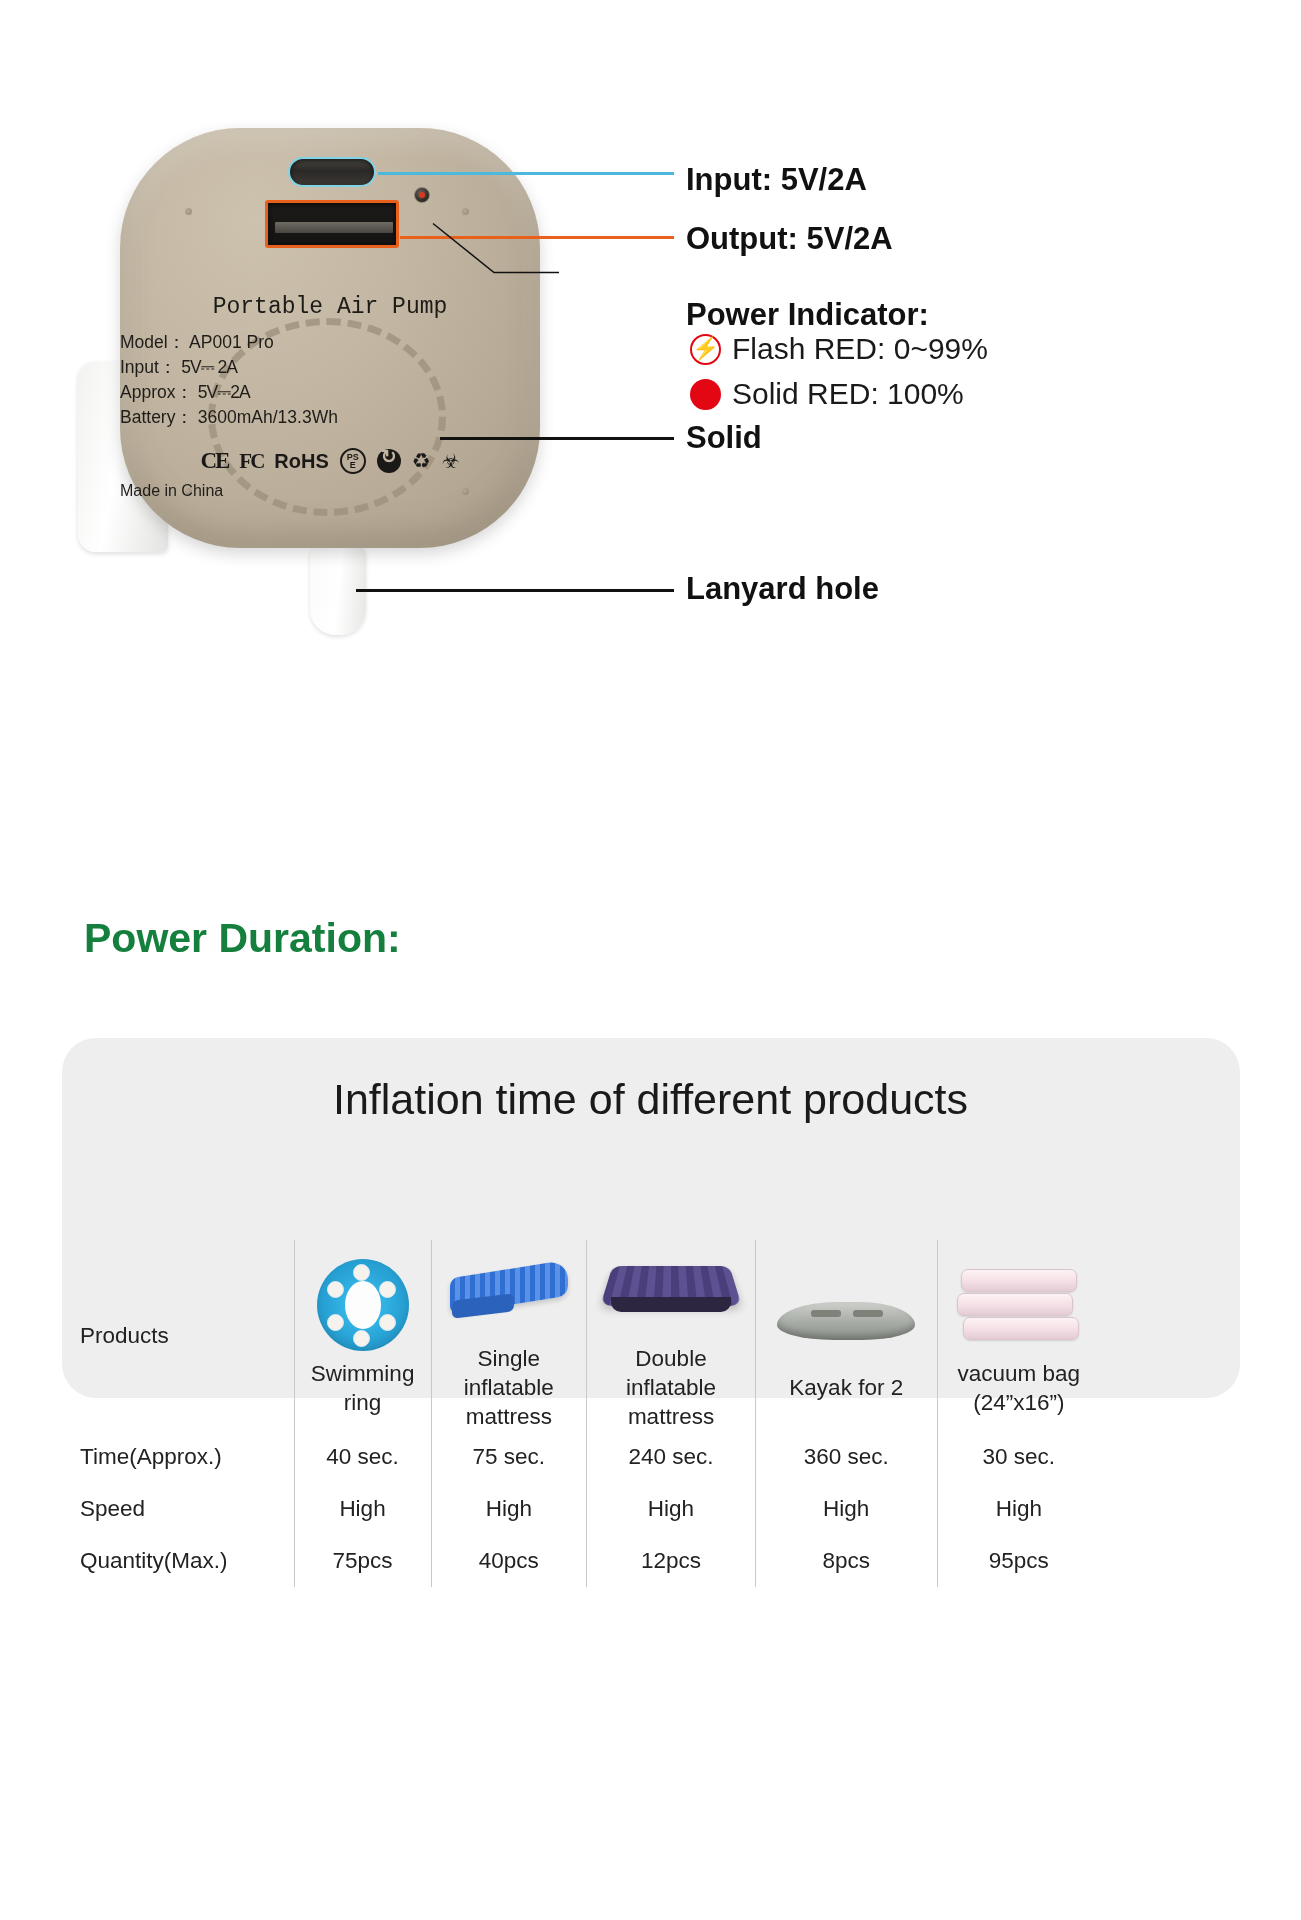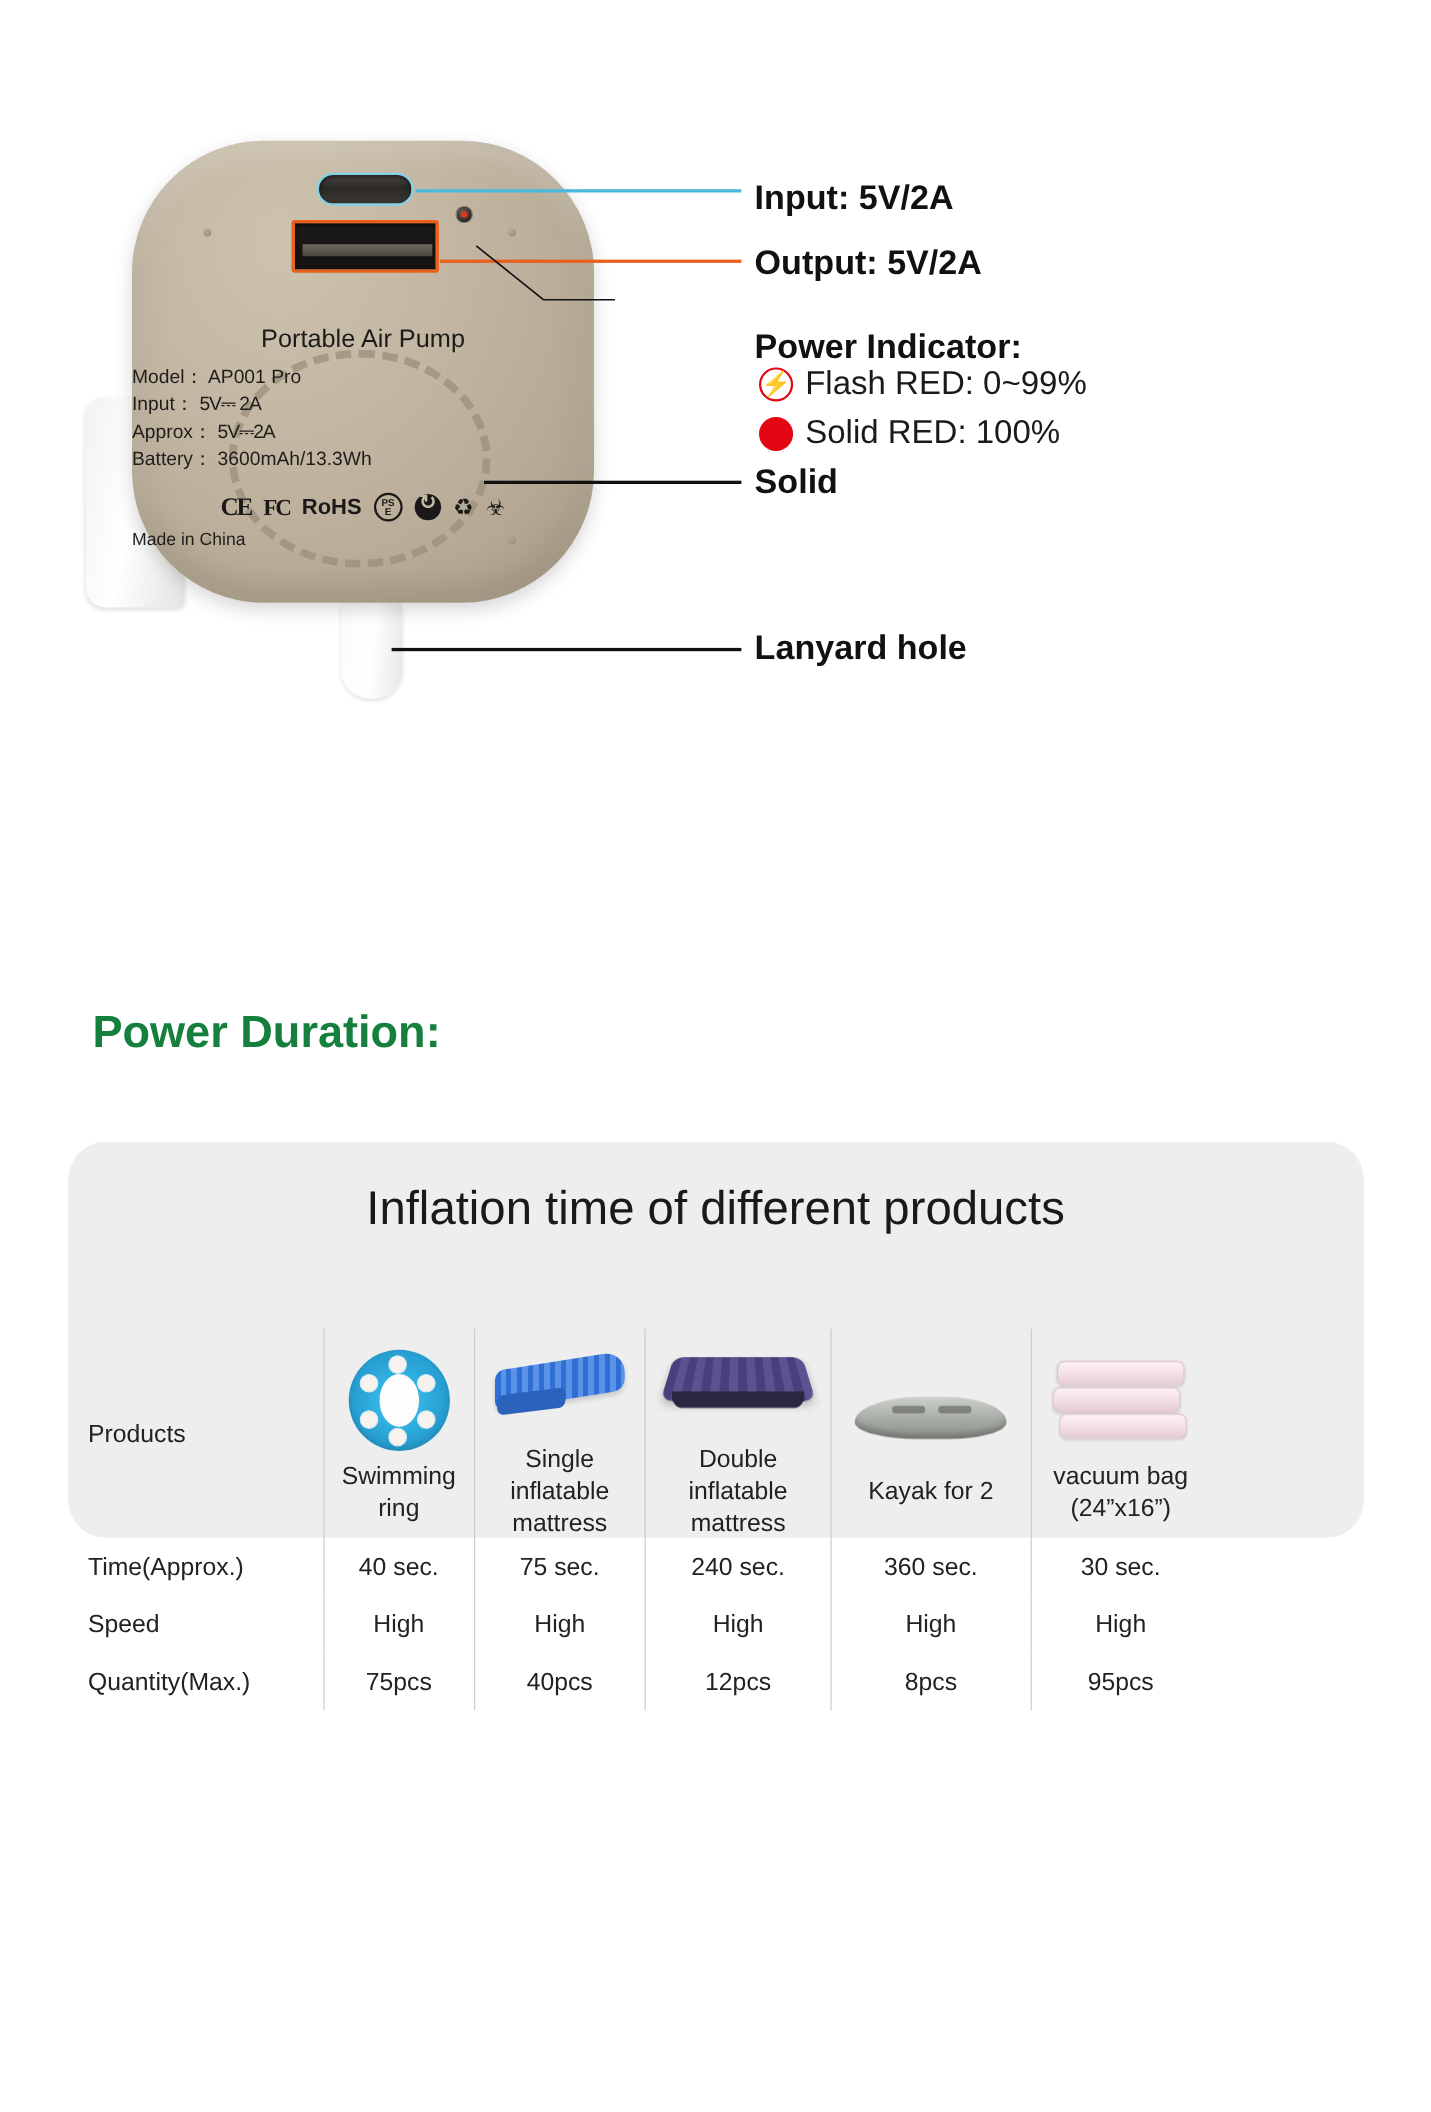--- a/index.html
+++ b/index.html
@@ -95,21 +95,21 @@
     width: 238px; height: 198px;
     border: 7px dashed #9c907d;
     border-radius: 50%;
     opacity: .75;
   }
 
   
   .label-title {
     position: absolute; left: 120px; top: 294px; width: 420px;
     text-align: center; font-size: 23px; color: #1d1b18;
-    font-family: Liberation Sans, sans-serif;
+    font-family: Liberation Mono, monospace;
   }
   .label-specs {
     position: absolute; left: 120px; top: 330px; width: 405px;
     text-align: left; font-size: 17.5px; color: #1f1d1a;
     line-height: 25px;
   }
   .label-specs .row { white-space: nowrap; }
   .vdc { letter-spacing: -1px; }
 
   .cert-row {
@@ -191,21 +191,21 @@
     position: absolute; left: 62px; top: 1038px;
     width: 1178px; height: 360px;
     background: #eeeeee; border-radius: 34px;
   }
   .panel-title {
     position: absolute; left: 0; top: 1075px; width: 1301px;
     text-align: center; font-size: 43px; color: #1a1a1a;
   }
 
   .table-wrap {
-    position: absolute; left: 62px; top: 1208px;
+    position: absolute; left: 62px; top: 1240px;
     width: 1038px; height: 198px;
   }
   .ptable { width: 100%; border-collapse: collapse; }
   .ptable td {
     text-align: center; vertical-align: middle;
     font-size: 22.5px; color: #222; padding: 0;
   }
   .ptable td.rowlabel {
     width: 232px; text-align: left; padding-left: 18px;
     font-size: 22.5px; color: #222;

